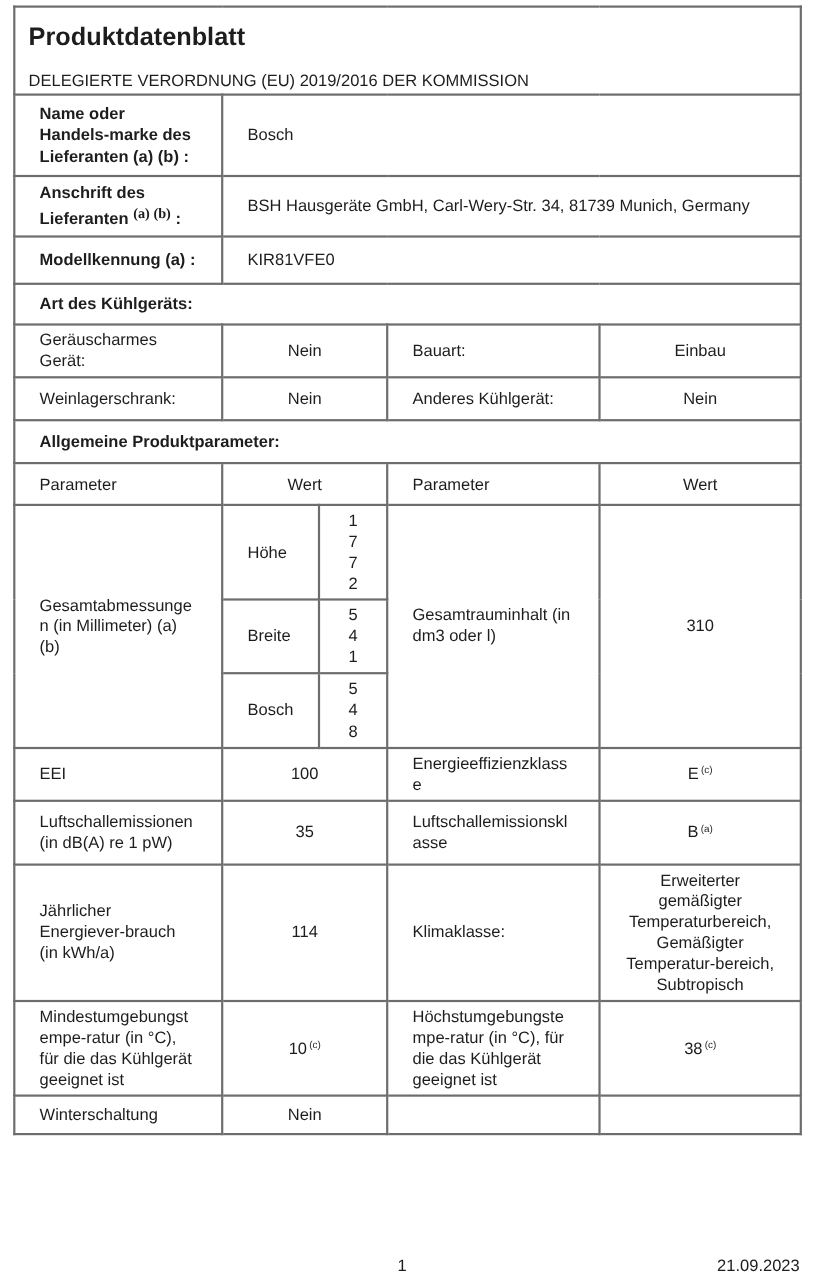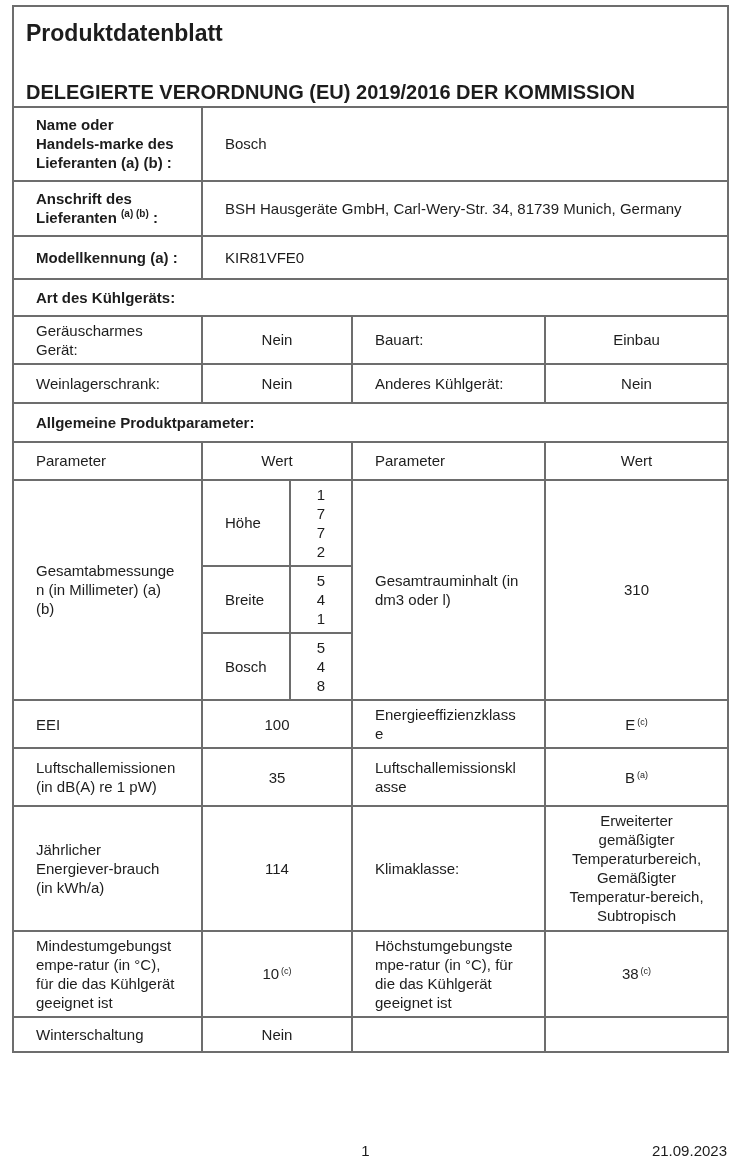--- a/index.html
+++ b/index.html
@@ -17,22 +17,22 @@
   td {
     border:2px solid #6d6d6d;
     font-size:15px; line-height:1.27;
     padding:4px 22px; vertical-align:middle;
     word-wrap:break-word;
   }
   .b { font-weight:bold; }
   .c { text-align:center; }
   .title-cell { vertical-align:top; padding:12px 12px 0 12px; }
   .doc-title { font-size:23px; font-weight:bold; }
-  .doc-sub { font-size:20px; margin-top:32px; font-weight:bold; }
-  .sup { font-size:10px; vertical-align:6px; }
+  .doc-sub { font-size:15px; margin-top:16px; font-weight:normal; }
+  .sup { font-size:13px; vertical-align:6px;font-family:Liberation Serif, serif; }
   .vsup { font-size:9px; vertical-align:5px; margin-left:2px; }
   
   .h80{height:80px} .h74{height:74px} .h55{height:55px} .h43{height:43px}
   .h37{height:37px} .h40{height:40px} .h39{height:39px} .h38{height:38px}
   .h58{height:58px} .h82{height:82px} .h76{height:76px} .h35{height:35px}
   .footer {
     position:absolute; left:8px; bottom:10px; width:715px; height:19px;
     font-size:15px;
   }
   .page-num { position:absolute; left:0; width:715px; text-align:center; }

